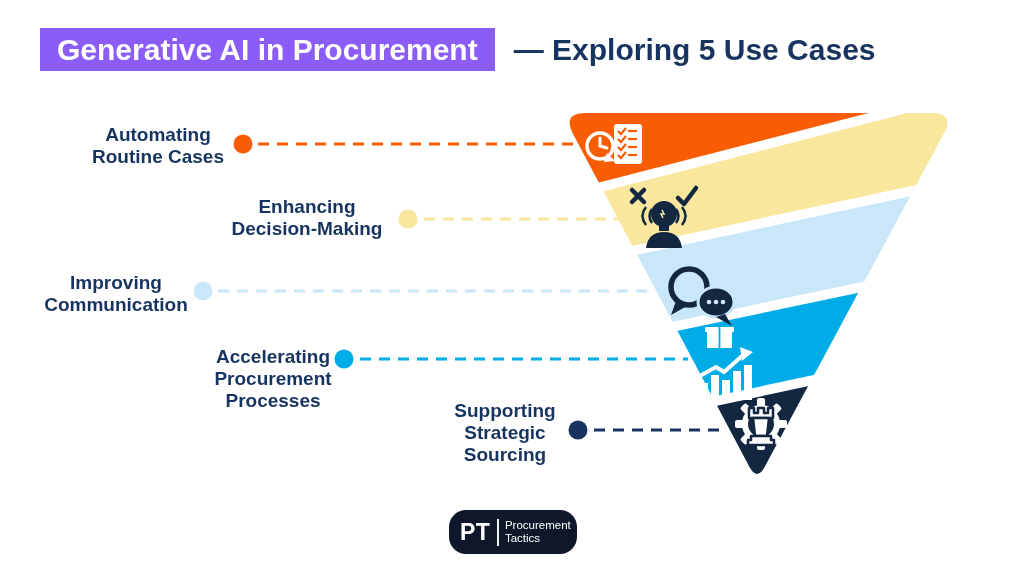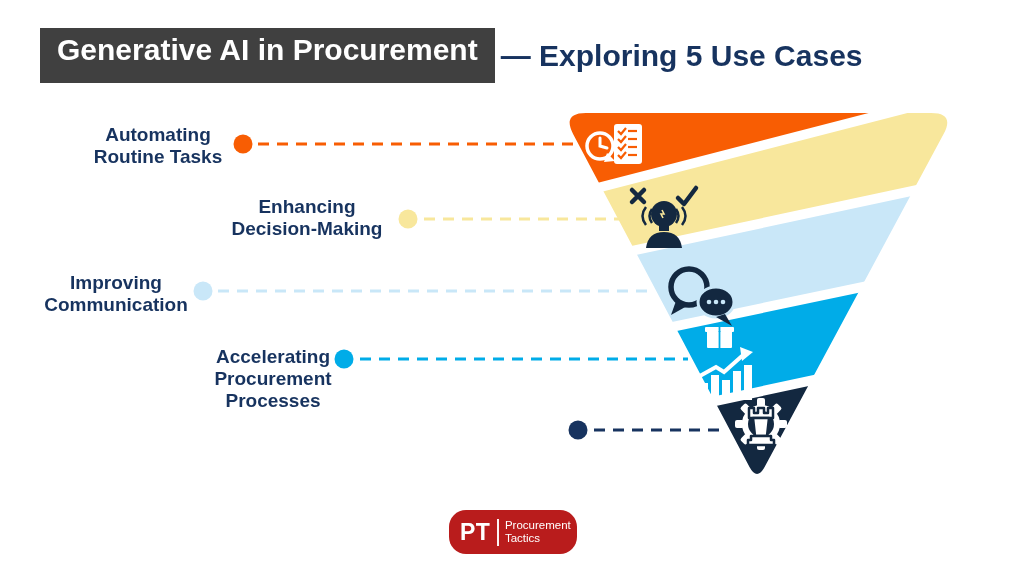--- a/index.html
+++ b/index.html
@@ -4,65 +4,68 @@
 <style>
   html,body{margin:0;padding:0;}
   body{
     width:1024px;height:576px;position:relative;background:#ffffff;overflow:hidden;
     font-family:"Liberation Sans",sans-serif;
   }
   .stage{position:absolute;inset:0;width:1024px;height:576px;}
   
   .title-row{position:absolute;left:40px;top:28px;display:flex;align-items:center;}
   .title-box{
-    background:#404040;color:#ffffff;font-weight:bold;font-size:30px;line-height:43px;
-    padding:0 17px;height:55px;white-space:nowrap;
+    background:#8b5cf6;color:#ffffff;font-weight:bold;font-size:30px;line-height:43px;
+    padding:0 17px;height:43px;white-space:nowrap;
   }
   .title-suffix{
-    color:#17335F;font-weight:bold;font-size:30px;line-height:43px;margin-left:6px;white-space:nowrap;
+    color:#17335F;font-weight:bold;font-size:30px;line-height:43px;margin-left:19px;white-space:nowrap;
   }
   
   .uc-label{
     position:absolute;width:200px;text-align:center;color:#17335F;font-weight:bold;
     font-size:19px;line-height:22px;white-space:pre-line;
   }
   .uc1{left:58px;top:124px;}
   .uc2{left:207px;top:196px;}
   .uc3{left:16px;top:272px;}
   .uc4{left:173px;top:346px;}
   .uc5{left:405px;top:400px;}
   
   .logo{
-    position:absolute;left:449px;top:510px;width:128px;height:44px;background:#b91c1c;
+    position:absolute;left:449px;top:510px;width:128px;height:44px;background:#0f172a;
     border-radius:17px;display:flex;align-items:center;padding-left:11px;box-sizing:border-box;
   }
   .logo-pt{color:#fff;font-weight:bold;font-size:23px;letter-spacing:0.5px;}
   .logo-sep{width:1.5px;height:27px;background:rgba(255,255,255,0.95);margin:0 6px 0 7px;}
   .logo-name{color:#fff;font-size:11.5px;line-height:13px;white-space:pre-line;}
   svg{position:absolute;left:0;top:0;}
 </style>
 </head>
 <body>
 
 <div class="stage">
 
   <div class="title-row">
     <div class="title-box">Generative AI in Procurement</div>
     <div class="title-suffix">— Exploring 5 Use Cases</div>
   </div>
 
   <div class="uc-label uc1">Automating
-Routine Tasks</div>
+Routine Cases</div>
   <div class="uc-label uc3">Improving
 Communication</div>
   <div class="uc-label uc2">Enhancing
 Decision-Making</div>
   <div class="uc-label uc4">Accelerating
 Procurement
 Processes</div>
+  <div class="uc-label uc5">Supporting
+Strategic
+Sourcing</div>
 
   <svg width="1024" height="576" viewBox="0 0 1024 576">
     <defs>
       <clipPath id="funnelClip">
         <path d="M586,113 L931,113 Q955,113 943.6,134.1 L764.6,466.9 Q757,481 749.5,466.9 L573.2,134.2 Q562,113 586,113 Z"></path>
       </clipPath>
     </defs>
 
     <line x1="258" y1="144" x2="574" y2="144" stroke-width="3" stroke-dasharray="11 8" stroke="#F85D03"></line>
     <line x1="424" y1="219" x2="630" y2="219" stroke-width="3" stroke-dasharray="11 8" stroke="#F8E79C"></line>

